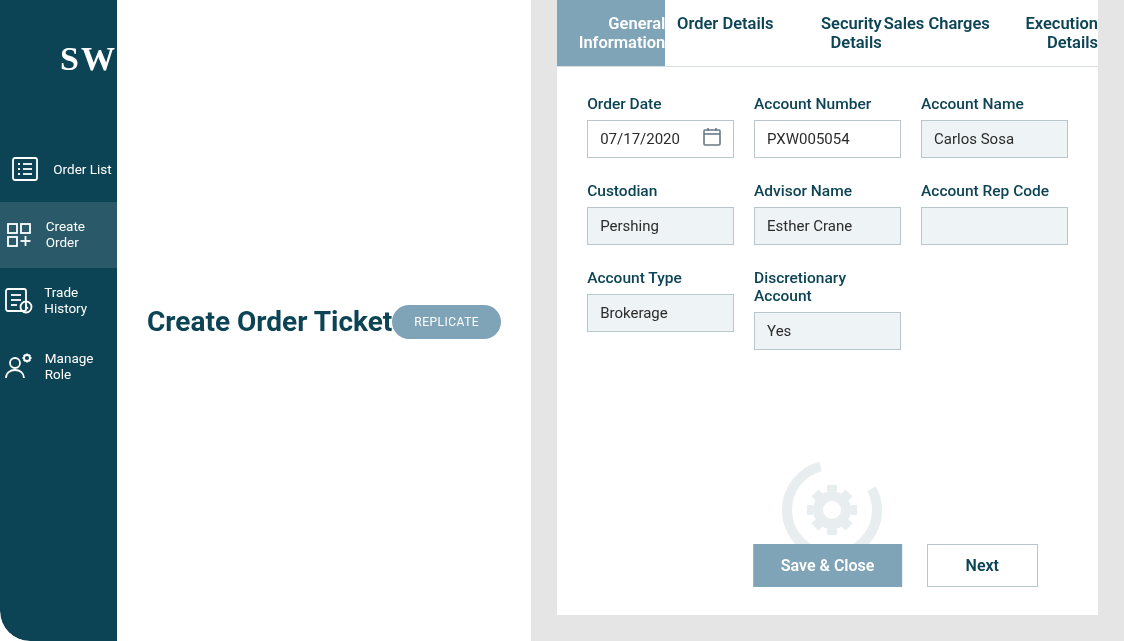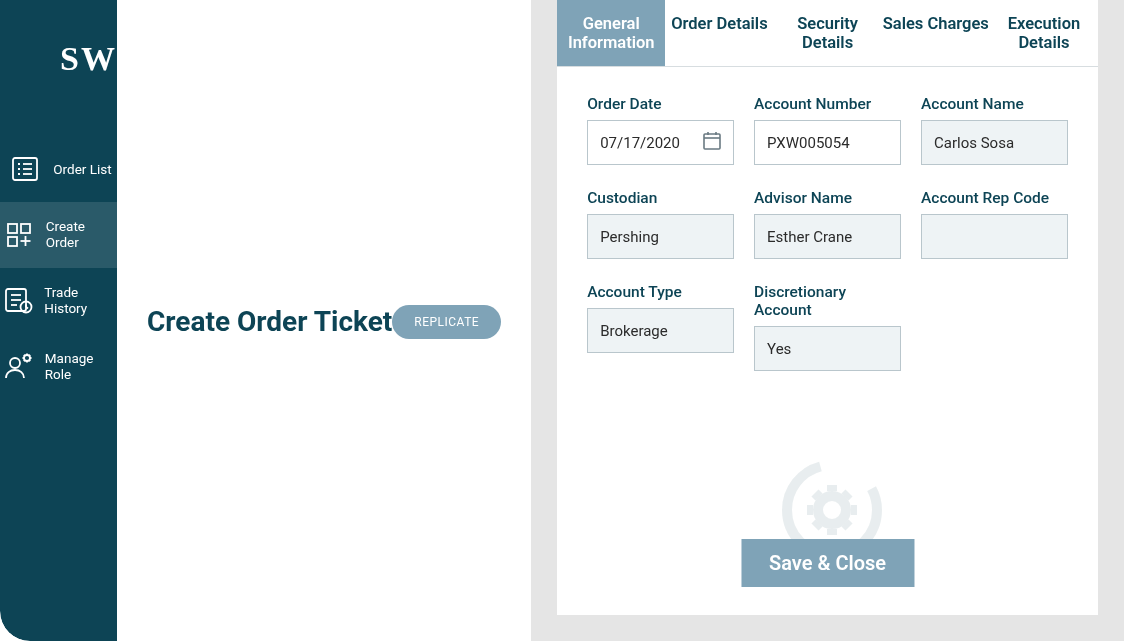--- a/index.html
+++ b/index.html
@@ -18,38 +18,38 @@
     
     .main { flex: 1; background: #e5e5e5; display: flex; flex-direction: row; position: relative; }
     .header { background: #fff; padding: 24px 30px 22px; display: flex; align-items: center; justify-content: space-between; }
     .page-title { color: #0d4455; font-size: 28px; font-weight: 700; }
     .replicate-btn { background: #7fa3b7; color: #fff; border: none; border-radius: 22px; padding: 10px 22px; font-size: 12px; font-weight: 400; letter-spacing: 0.5px; cursor: pointer; }
 
     .content-card { background: #fff; margin: 0 26px 26px; flex: 1; display: flex; flex-direction: column; position: relative; overflow: hidden; }
 
     
     .tabs { display: flex; border-bottom: 1px solid #d7dde0; }
-    .tab { flex: 1; text-align: center; padding: 14px 0; font-size: 16.5px; font-weight: 600; color: #0d4455; cursor: pointer; }
+    .tab { flex: 1; text-align: right; padding: 14px 0; font-size: 16.5px; font-weight: 600; color: #0d4455; cursor: pointer; }
     .tab.active { background: #7fa3b7; color: #fff; }
 
     
     .form-area { padding: 28px 30px 0; flex: 1; display: flex; flex-direction: column; }
     .form-grid { display: grid; grid-template-columns: repeat(3, 1fr); gap: 24px 20px; }
     .field { display: flex; flex-direction: column; gap: 7px; }
     .field-label { color: #0d4455; font-size: 15.5px; font-weight: 500; }
-    .field-input { height: 45px; padding: 0 12px; font-size: 15px; color: #2b2b2b; border: 1px solid #b9c6cc; background: #fff; display: flex; align-items: center; position: relative; }
+    .field-input { height: 38px; padding: 0 12px; font-size: 15px; color: #2b2b2b; border: 1px solid #b9c6cc; background: #fff; display: flex; align-items: center; position: relative; }
     .field-input.readonly { background: #eef3f5; }
     .cal-icon { position: absolute; right: 10px; top: 50%; transform: translateY(-50%); }
     .cal-icon svg { stroke: #6a7a82; fill: none; stroke-width: 1.6; }
 
     
     .watermark { position: absolute; left: 220px; bottom: 50px; width: 110px; height: 110px; opacity: 0.09; display: flex; align-items: center; justify-content: center; }
     .watermark svg { stroke: #0d4455; fill: none; stroke-width: 10; }
     .footer-center { position: absolute; left: 50%; transform: translateX(-50%); bottom: 28px; }
-    .save-btn { background: #7fa3b7; color: #fff; border: none; padding: 12px 28px; font-size: 20px; font-weight: 600; cursor: pointer; }
+    .save-btn { background: #7fa3b7; color: #fff; border: none; padding: 12px 28px; font-size: 16px; font-weight: 600; cursor: pointer; }
     .next-btn { background: #fff; color: #0d4455; border: 1px solid #b9c6cc; padding: 11px 38px; font-size: 16px; font-weight: 600; cursor: pointer; }
   </style>
 </head>
 <body>
 
 <div class="app">
 
   <nav class="sidebar">
     <div class="logo">SW</div>
 
@@ -214,17 +214,20 @@
               <line x1="72" y1="38" x2="68" y2="42"></line>
               <line x1="42" y1="68" x2="38" y2="72"></line>
             </svg>
         </div>
 
         <div style="flex:1"></div>
         <div style="position:relative; padding-bottom:28px;">
           <div class="footer-center">
             <button class="save-btn">Save &amp; Close</button>
           </div>
+          <div style="display:flex; justify-content:flex-end; padding-right:30px;">
+            <button class="next-btn">Next</button>
+          </div>
         </div>
       </div>
     </div>
   </div>
 </div>
 
 </body></html>

